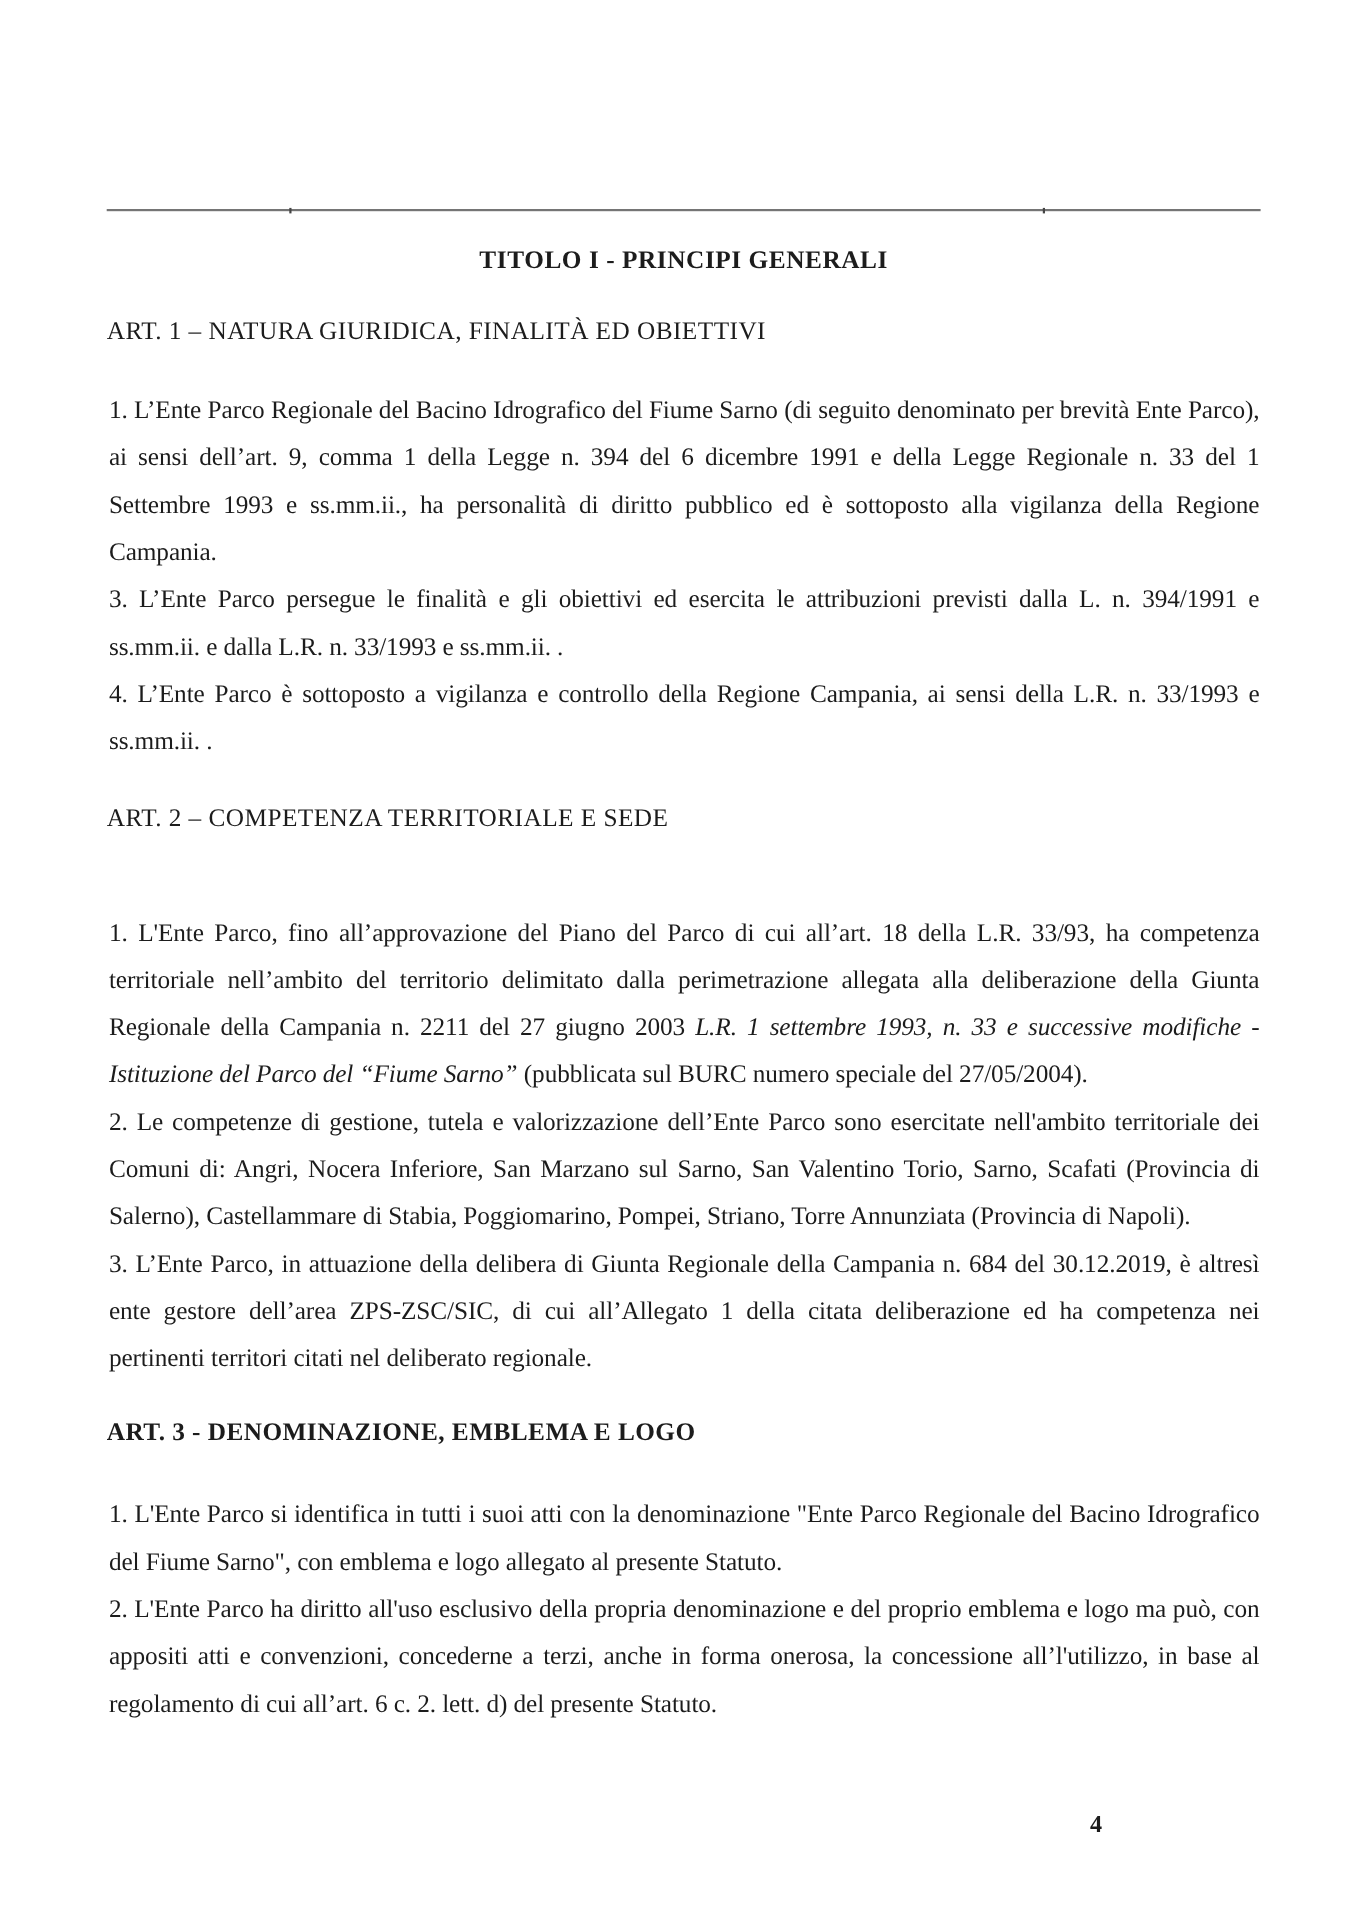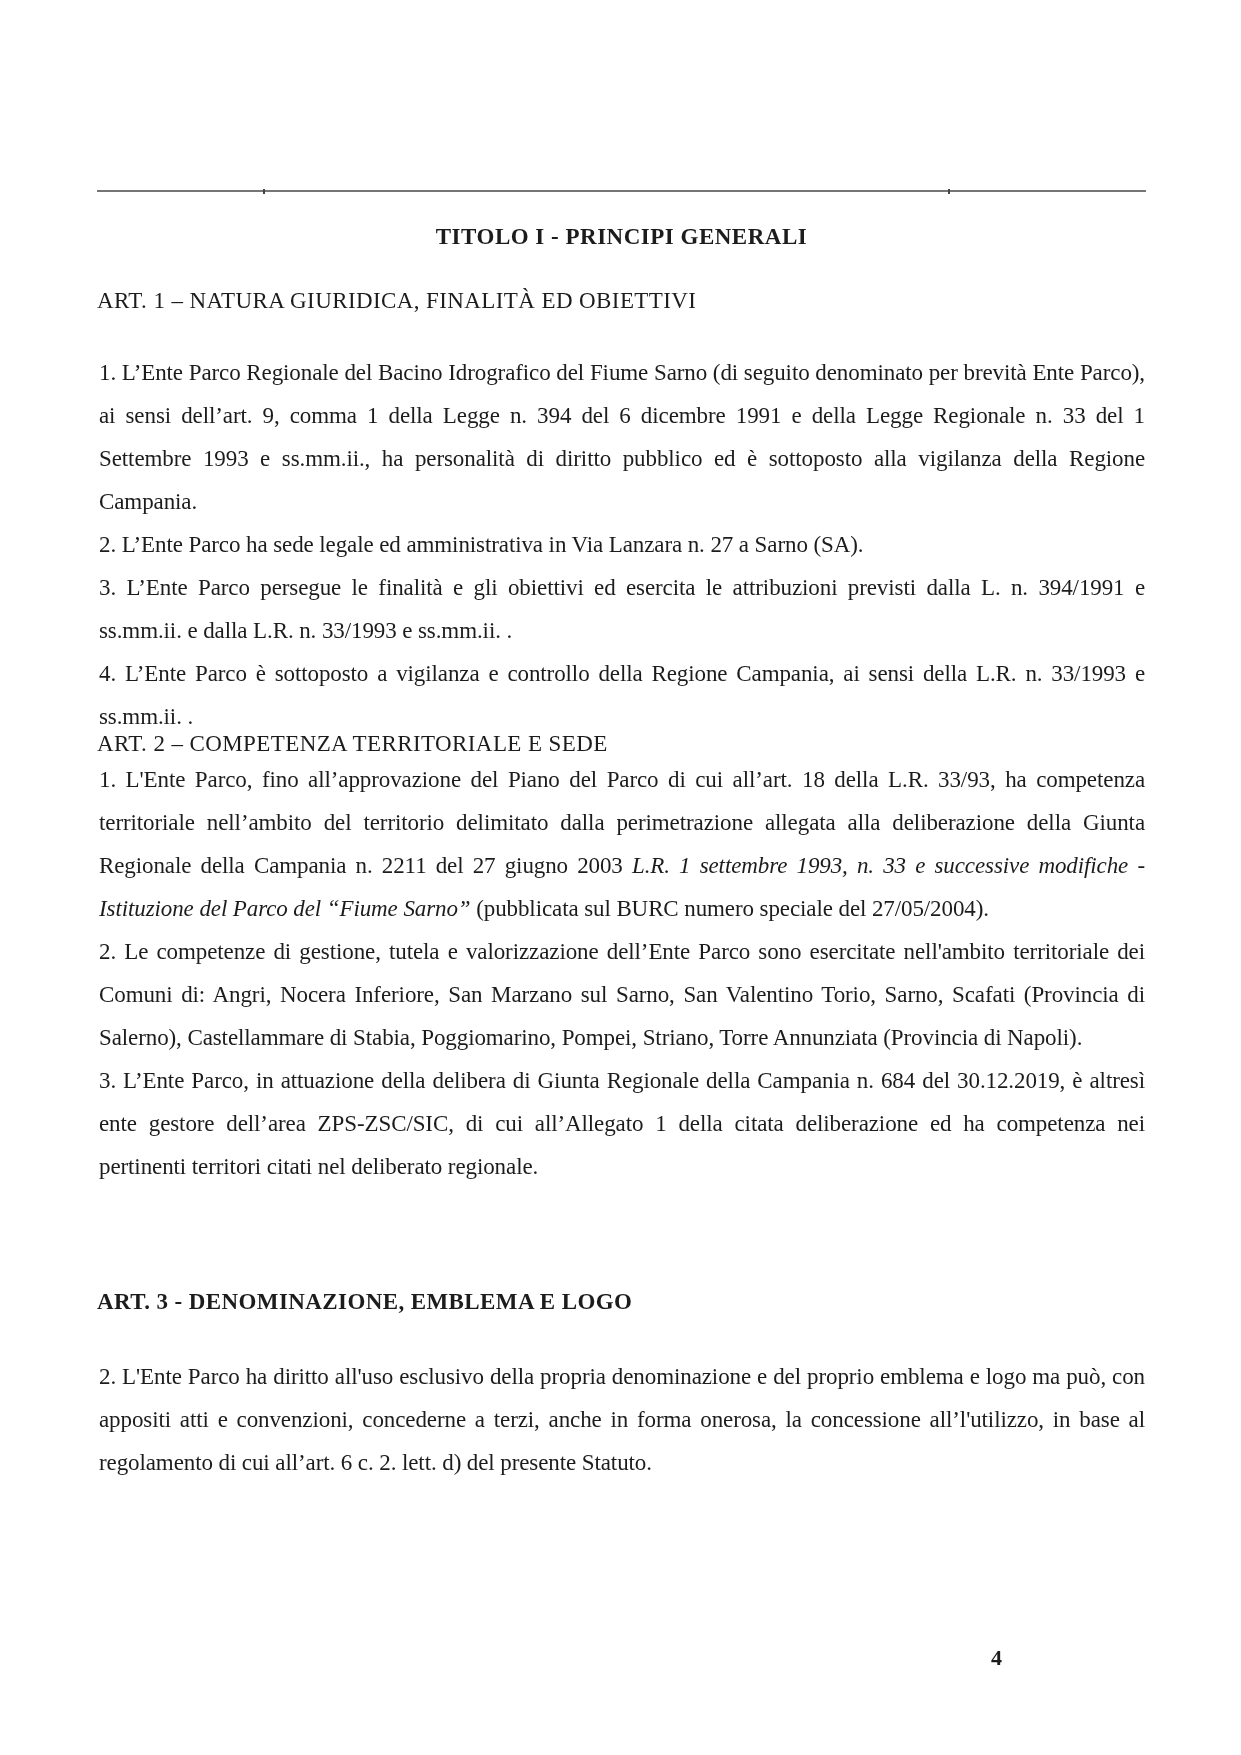--- a/index.html
+++ b/index.html
@@ -57,21 +57,21 @@
   #art1-heading { top: 288px; }
   #art2-heading { top: 731px; }
   #art3-heading { top: 1289px; font-weight: bold; }
 
   .paragraphs {
     position: absolute;
     left: 99px;
     width: 1046px;
   }
   #art1-body { top: 351px; }
-  #art2-body { top: 758px; }
+  #art2-body { top: 826px; }
   #art3-body { top: 1355px; }
 
   .para {
     margin: 0;
     font-size: 23px;
     line-height: 43px;
     text-align: justify;
     letter-spacing: -0.1px;
   }
   .para .italic {
@@ -94,37 +94,37 @@
     <span class="tick tick-1"></span>
     <span class="tick tick-2"></span>
   </div>
 
   <h1 class="doc-title">TITOLO I - PRINCIPI GENERALI</h1>
 
   <section>
     <h2 class="art-heading" id="art1-heading">ART. 1 – NATURA GIURIDICA, FINALITÀ ED OBIETTIVI</h2>
     <div class="paragraphs" id="art1-body">
         <p class="para"><span>1. L’Ente Parco Regionale del Bacino Idrografico del Fiume Sarno (di seguito denominato per brevità Ente Parco), ai sensi dell’art. 9, comma 1 della Legge n. 394 del 6 dicembre 1991 e della Legge Regionale n. 33 del 1 Settembre 1993 e ss.mm.ii., ha personalità di diritto pubblico ed è sottoposto alla vigilanza della Regione Campania.</span></p>
-        <p class="para"><span>2. L’Ente Parco ha sede legale ed amministrativa in Via Lanzara n. 27 a Sarno (SA).</span></p>
         <p class="para"><span>3. L’Ente Parco persegue le finalità e gli obiettivi ed esercita le attribuzioni previsti dalla L. n. 394/1991 e ss.mm.ii. e dalla L.R. n. 33/1993 e ss.mm.ii. .</span></p>
         <p class="para"><span>4. L’Ente Parco è sottoposto a vigilanza e controllo della Regione Campania, ai sensi della L.R. n. 33/1993 e ss.mm.ii. .</span></p>
       </div>
   </section>
 
   <section>
     <h2 class="art-heading" id="art2-heading">ART. 2 – COMPETENZA TERRITORIALE E SEDE</h2>
     <div class="paragraphs" id="art2-body">
         <p class="para"><span>1. L'Ente Parco, fino all’approvazione del Piano del Parco di cui all’art. 18 della L.R. 33/93, ha competenza territoriale nell’ambito del territorio delimitato dalla perimetrazione allegata alla deliberazione della Giunta Regionale della Campania n. 2211 del 27 giugno 2003 </span><span class="italic">L.R. 1 settembre 1993, n. 33 e successive modifiche - Istituzione del Parco del “Fiume Sarno”</span><span> (pubblicata sul BURC numero speciale del 27/05/2004).</span></p>
         <p class="para"><span>2. Le competenze di gestione, tutela e valorizzazione dell’Ente Parco sono esercitate nell'ambito territoriale dei Comuni di: Angri, Nocera Inferiore, San Marzano sul Sarno, San Valentino Torio, Sarno, Scafati (Provincia di Salerno), Castellammare di Stabia, Poggiomarino, Pompei, Striano, Torre Annunziata (Provincia di Napoli).</span></p>
         <p class="para"><span>3. L’Ente Parco, in attuazione della delibera di Giunta Regionale della Campania n. 684 del 30.12.2019, è altresì ente gestore dell’area ZPS-ZSC/SIC, di cui all’Allegato 1 della citata deliberazione ed ha competenza nei pertinenti territori citati nel deliberato regionale.</span></p>
       </div>
   </section>
 
   <section>
     <h2 class="art-heading" id="art3-heading">ART. 3 - DENOMINAZIONE, EMBLEMA E LOGO</h2>
     <div class="paragraphs" id="art3-body">
+        <p class="para"><span>1. L'Ente Parco si identifica in tutti i suoi atti con la denominazione "Ente Parco Regionale del Bacino Idrografico del Fiume Sarno", con emblema e logo allegato al presente Statuto.</span></p>
         <p class="para"><span>2. L'Ente Parco ha diritto all'uso esclusivo della propria denominazione e del proprio emblema e logo ma può, con appositi atti e convenzioni, concederne a terzi, anche in forma onerosa, la concessione all’l'utilizzo, in base al regolamento di cui all’art. 6 c. 2. lett. d) del presente Statuto.</span></p>
       </div>
   </section>
 
   <div class="page-number">4</div>
 
 </div>
 
 </body></html>

